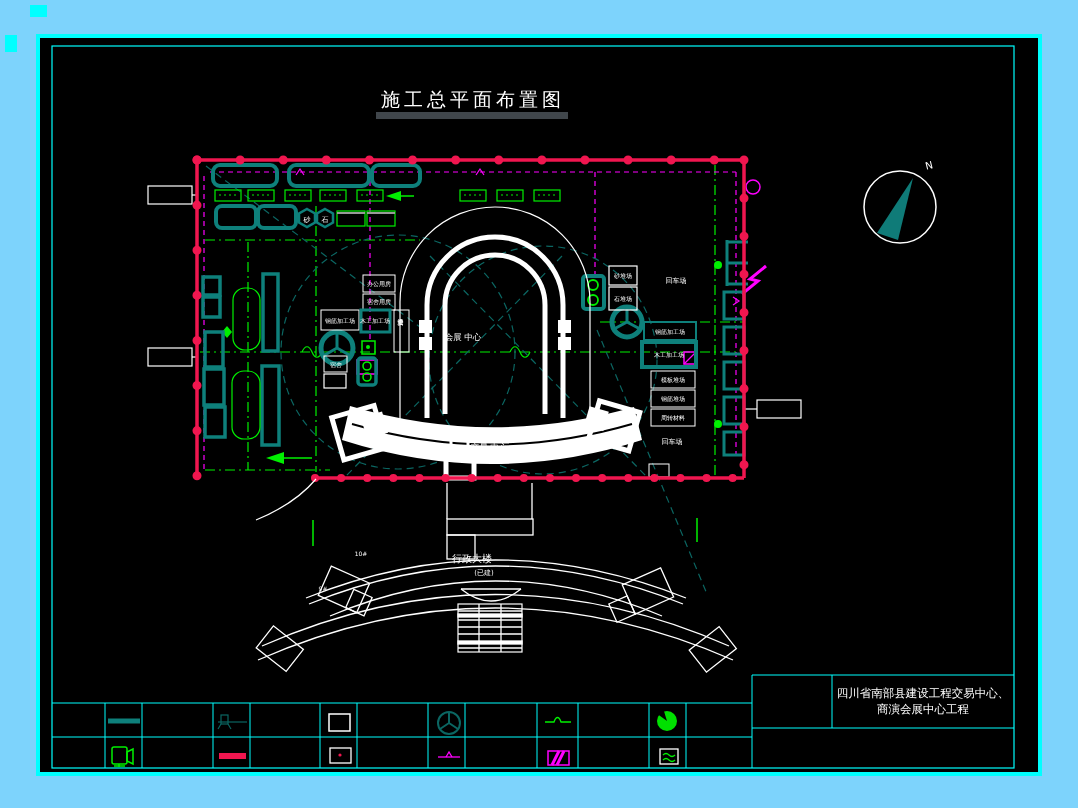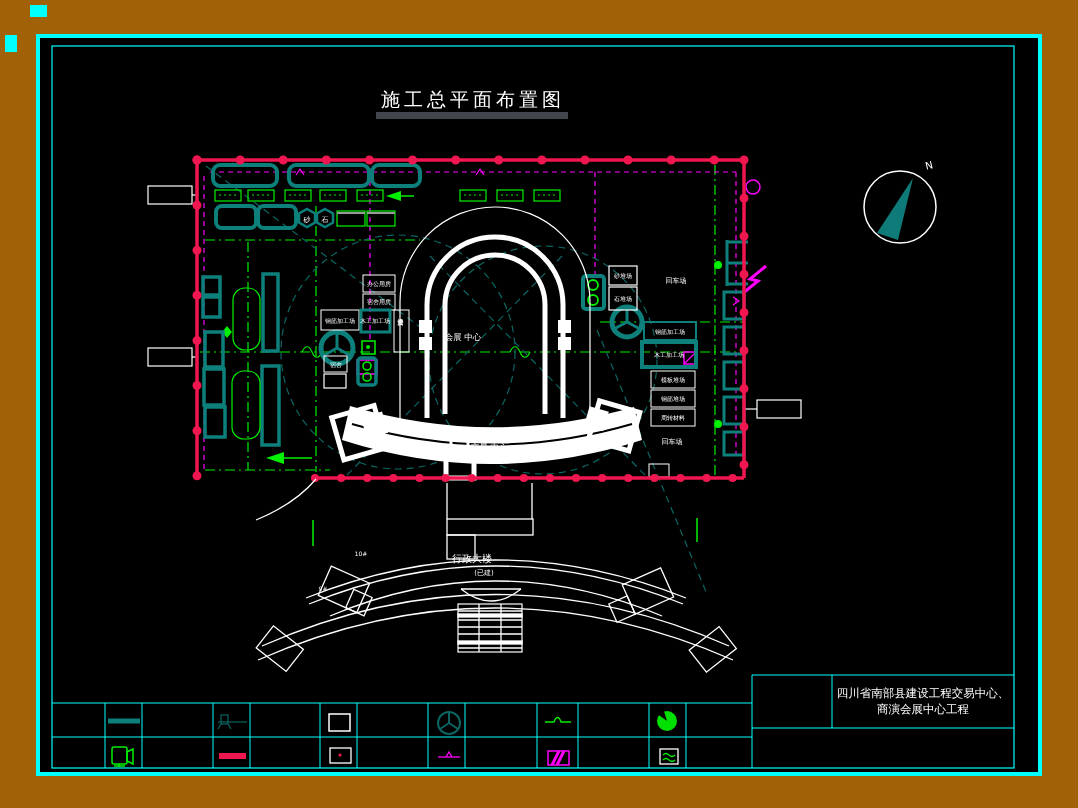--- a/index.html
+++ b/index.html
@@ -1,16 +1,16 @@
 <!DOCTYPE html>
 <html><head>
 <meta charset="utf-8">
 <style>
   html,body{margin:0;padding:0;background:#8F9EB2;}
-  .stage{position:relative;width:1078px;height:808px;background:#a16207;overflow:hidden;
+  .stage{position:relative;width:1078px;height:808px;background:#7dd3fc;overflow:hidden;
          font-family:"DejaVu Sans",sans-serif;}
   svg{position:absolute;left:0;top:0;}
   text{fill:#ffffff;font-family:"DejaVu Sans",sans-serif;}
   .mid{text-anchor:middle;}
   .t6{font-size:6px}.t7{font-size:7px}.t8{font-size:8.5px}.t9{font-size:10px}
   .t11{font-size:11.5px}.t19{font-size:19px;letter-spacing:4px}
   .wf{stroke:#ffffff;fill:none}
   .teal{stroke:#0E807B;fill:none}
   .grn{stroke:#00F000;fill:none}
   .mag{stroke:#FF00FF;fill:none}

